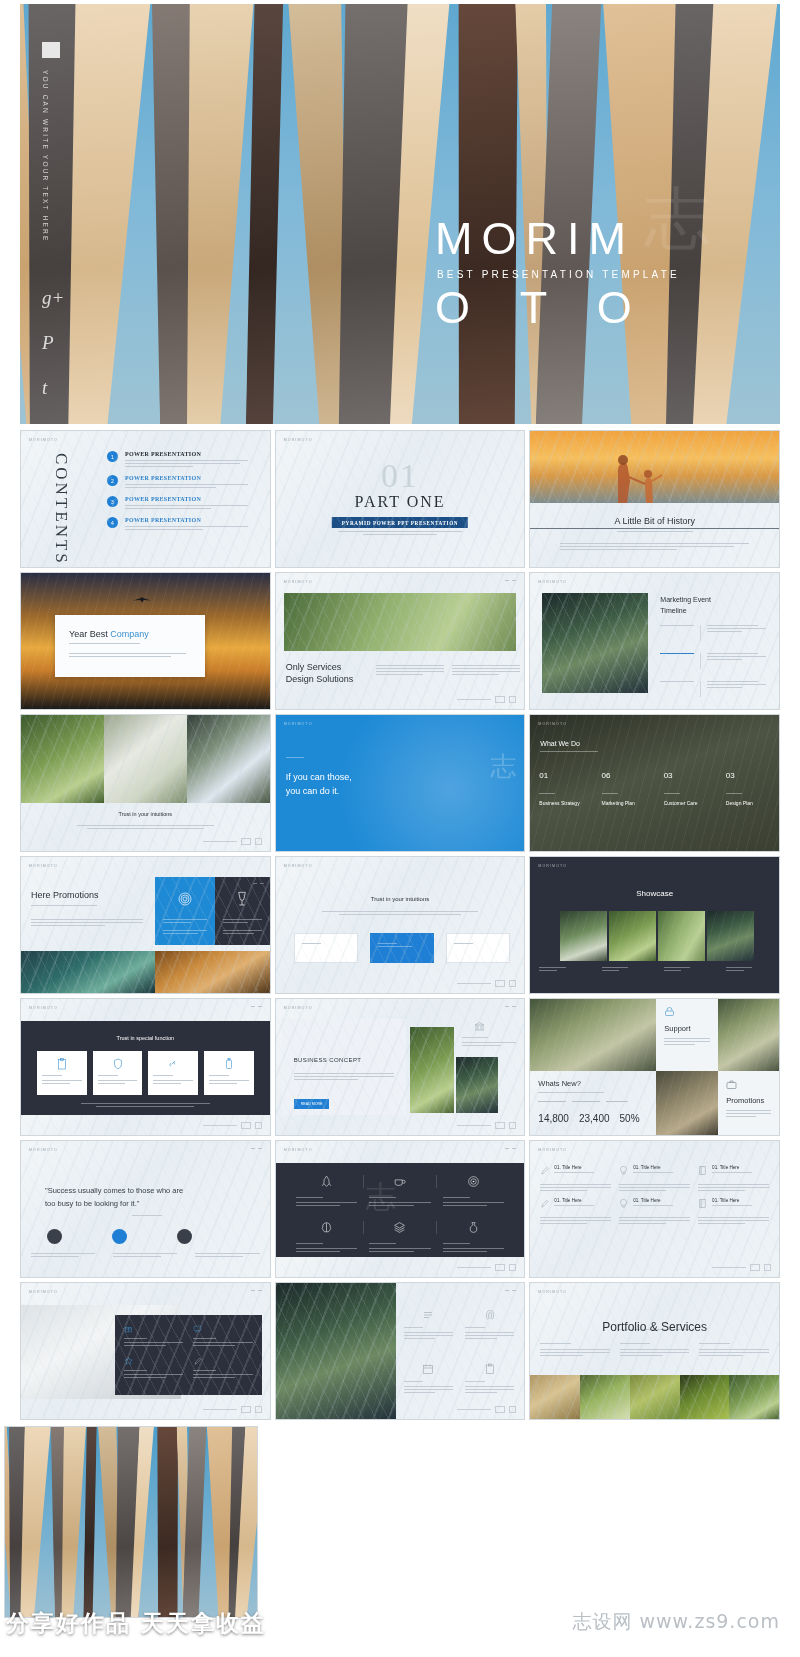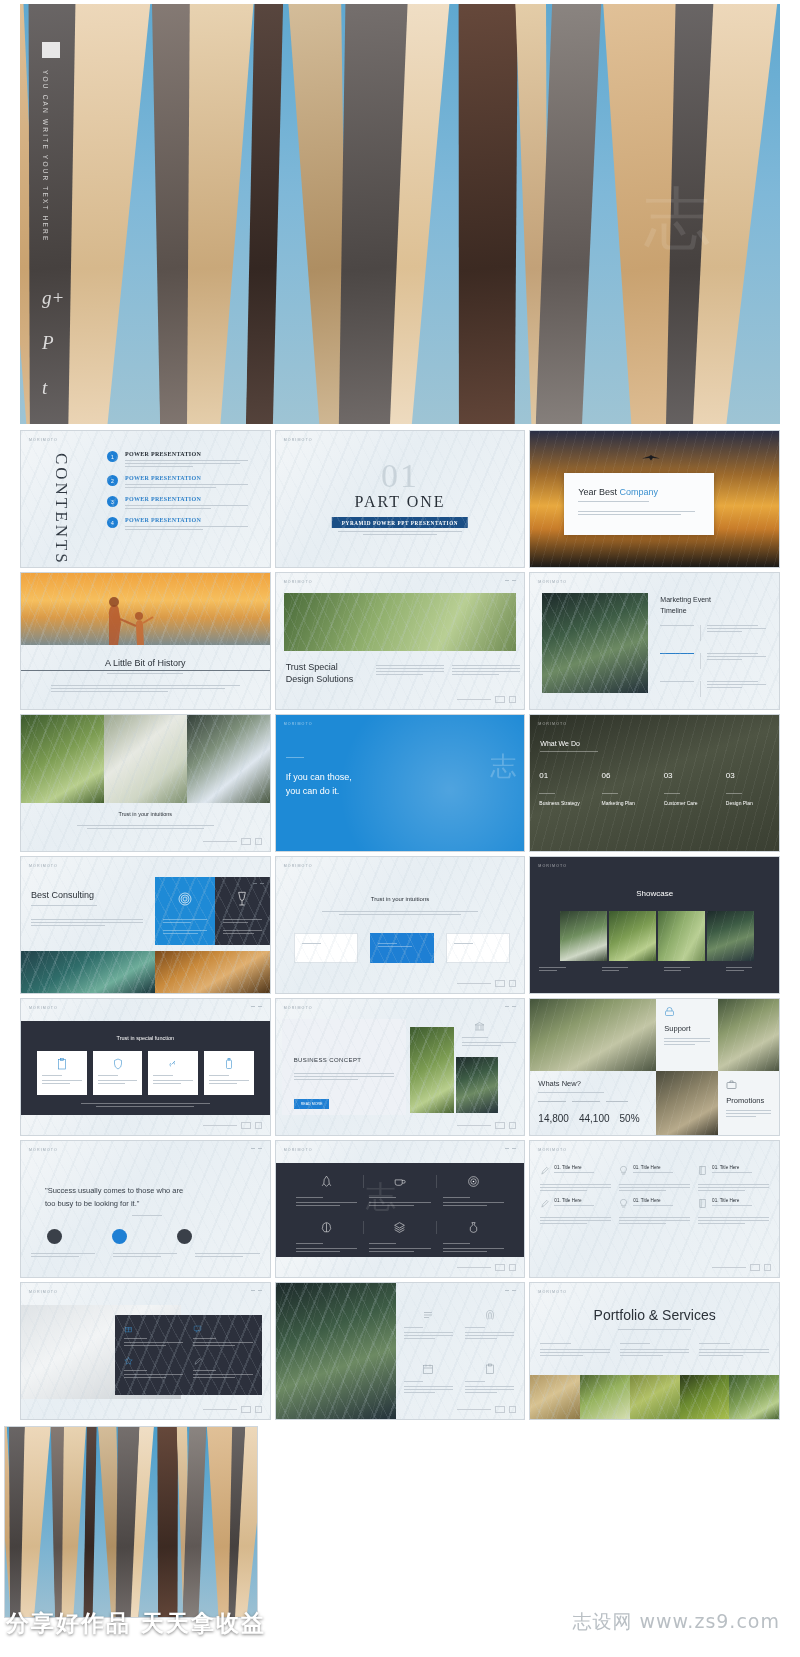--- a/index.html
+++ b/index.html
@@ -216,20 +216,25 @@
     <div class="rail-vtext">YOU CAN WRITE YOUR TEXT HERE</div>
     <div class="rail-soc">
       <span>g+</span>
       <span>P</span>
       <span>t</span>
     </div>
   </div>
 
   <div class="hero-wm">志</div>
 
+  <div class="hero-title-wrap">
+    <div class="hero-t1">MORIM</div>
+    <div class="hero-sub">BEST PRESENTATION TEMPLATE</div>
+    <div class="hero-t2">O T O</div>
+  </div>
 </div>
 
 <div class="grid">
 
   <div class="slide paper">
     <div class="s-brand">MORIMOTO</div>
     <div class="contents-v">CONTENTS</div>
     <div class="c-items">
       <div class="c-row">
         <div class="c-num">1</div>
@@ -277,37 +282,20 @@
 
   <div class="slide paper">
     <div class="s-brand">MORIMOTO</div>
     <div class="p-wm">01</div>
     <div class="p-ttl">PART ONE</div>
     <div class="p-bar">PYRAMID POWER PPT PRESENTATION</div>
     <div class="lines" style="position:absolute;left:62px;right:62px;top:100px">
         <i></i>
         <i style="width:60%;margin:0 auto"></i>
       </div>
-  </div>
-
-  <div class="slide">
-    <div class="ph ph-sunset"></div>
-    <svg class="bird" viewBox="0 0 30 10">
-      <path d="M0 6 L12 2 L15 0 L18 2 L30 6 L18 5 L15 9 L12 5 Z" fill="#1b1c20"></path>
-    </svg>
-    <div class="card-ov">
-      <div class="card-ttl"><span>Year Best </span><b>Company</b></div>
-      <div class="lines" style="margin-top:4px">
-          <i style="width:58%"></i>
-        </div>
-      <div class="lines" style="margin-top:9px">
-          <i style="width:96%"></i>
-          <i style="width:84%"></i>
-        </div>
-    </div>
   </div>
 
   <div class="slide paper">
     <div class="tile ph ph-beach" style="left:0;right:0;top:0;height:72px"></div>
     <svg style="position:absolute;left:70px;top:22px;z-index:3" width="70" height="50" viewBox="0 0 70 50">
       <path d="M18 50 L18 22 Q17 12 22 10 Q28 9 28 16 L30 28 L27 50 Z" fill="#b4582e" opacity=".85"></path>
       <circle cx="23" cy="7" r="5" fill="#8e4725" opacity=".85"></circle>
       <path d="M46 50 L45 32 Q44 26 48 25 Q52 25 52 30 L53 50 Z" fill="#c76a33" opacity=".85"></path>
       <circle cx="48" cy="21" r="4" fill="#a9552a" opacity=".85"></circle>
       <path d="M29 24 L45 31" stroke="#b4582e" stroke-width="2" opacity=".8"></path>
@@ -317,29 +305,46 @@
     <div class="lines" style="position:absolute;left:70px;right:70px;top:100px">
         <i style="width:70%;margin:0 auto"></i>
       </div>
     <div class="lines" style="position:absolute;left:30px;right:30px;top:112px">
         <i></i>
         <i style="width:92%"></i>
         <i style="width:62%"></i>
       </div>
   </div>
 
+  <div class="slide">
+    <div class="ph ph-sunset"></div>
+    <svg class="bird" viewBox="0 0 30 10">
+      <path d="M0 6 L12 2 L15 0 L18 2 L30 6 L18 5 L15 9 L12 5 Z" fill="#1b1c20"></path>
+    </svg>
+    <div class="card-ov">
+      <div class="card-ttl"><span>Year Best </span><b>Company</b></div>
+      <div class="lines" style="margin-top:4px">
+          <i style="width:58%"></i>
+        </div>
+      <div class="lines" style="margin-top:9px">
+          <i style="width:96%"></i>
+          <i style="width:84%"></i>
+        </div>
+    </div>
+  </div>
+
   <div class="slide paper">
     <div class="s-brand">MORIMOTO</div>
     <div class="s-dots">
         <i></i>
         <i></i>
       </div>
     <div class="tile ph ph-green" style="left:8px;right:8px;top:20px;height:58px"></div>
     <div class="hl" style="left:10px;top:88px">
-      <div>Trust Special</div>
+      <div>Only Services</div>
         <div>Design Solutions</div>
     </div>
     <div class="lines" style="position:absolute;left:100px;top:92px;width:68px">
         <i></i>
         <i></i>
         <i></i>
         <i style="width:70%"></i>
       </div>
     <div class="lines" style="position:absolute;left:176px;top:92px;width:68px">
         <i></i>
@@ -471,21 +476,21 @@
           <div class="lines light">
             <i style="width:16px"></i>
           </div>
           <div class="lbl" style="color:#fff;font-size:5px;margin-top:6px">Design Plan</div>
         </div>
     </div>
   </div>
 
   <div class="slide paper">
     <div class="s-brand">MORIMOTO</div>
-    <div class="hl" style="left:10px;top:32px">Best Consulting</div>
+    <div class="hl" style="left:10px;top:32px">Here Promotions</div>
     <div class="lines" style="position:absolute;left:10px;top:48px;width:110px">
         <i style="width:60%"></i>
       </div>
     <div class="lines" style="position:absolute;left:10px;top:62px;width:112px">
         <i></i>
         <i></i>
         <i style="width:66%"></i>
       </div>
     <div class="tile blue" style="left:134px;top:20px;width:60px;height:68px">
       <svg class="ic" style="margin:14px auto 0 auto" width="16" height="16" viewBox="0 0 24 24">
@@ -718,21 +723,21 @@
       <div class="lines" style="margin:4px 8px 0 8px">
           <i style="width:60%"></i>
         </div>
       <div style="display:flex;gap:6px;margin:8px 0 0 8px">
         <i style="display:block;width:28px;height:1px;background:#b7c0c8"></i>
         <i style="display:block;width:28px;height:1px;background:#b7c0c8"></i>
         <i style="display:block;width:22px;height:1px;background:#b7c0c8"></i>
       </div>
       <div class="kpi" style="left:8px;top:42px">
         <span>14,800</span>
-        <span>44,100</span>
+        <span>23,400</span>
         <span>50%</span>
       </div>
     </div>
     <div class="tile ph ph-eleph" style="left:126px;top:72px;width:62px;bottom:0"></div>
     <div class="tile" style="left:188px;top:72px;right:0;bottom:0;background:#f2f5f7">
       <svg class="ic" style="margin:8px 0 0 8px" width="11" height="11" viewBox="0 0 22 22">
           <rect x="2" y="7" width="18" height="12" rx="1.5" fill="none" stroke="#6d7884" stroke-width="1.2"></rect>
           <path d="M8 7 V4 H14 V7" fill="none" stroke="#6d7884" stroke-width="1.2"></path>
         </svg>
       <div style="margin:6px 0 0 8px;font-size:7.5px;color:#2b3138">Promotions</div>
@@ -1145,21 +1150,21 @@
     </div>
     <div class="s-foot">
         <span class="ln"></span>
         <span class="bx"></span>
         <span class="bx2"></span>
       </div>
   </div>
 
   <div class="slide paper">
     <div class="s-brand">MORIMOTO</div>
-    <div class="hl ctr sm" style="top:23px;font-size:14px">Portfolio &amp; Services</div>
+    <div class="hl ctr sm" style="top:36px;font-size:12px">Portfolio &amp; Services</div>
     <div class="lines" style="position:absolute;left:88px;right:88px;top:46px">
         <i></i>
       </div>
     <div style="position:absolute;left:10px;right:10px;top:60px;display:flex;gap:10px">
       <div style="flex:1">
           <div class="lines">
             <i style="width:44%"></i>
           </div>
           <div class="lines" style="margin-top:5px">
             <i></i>

